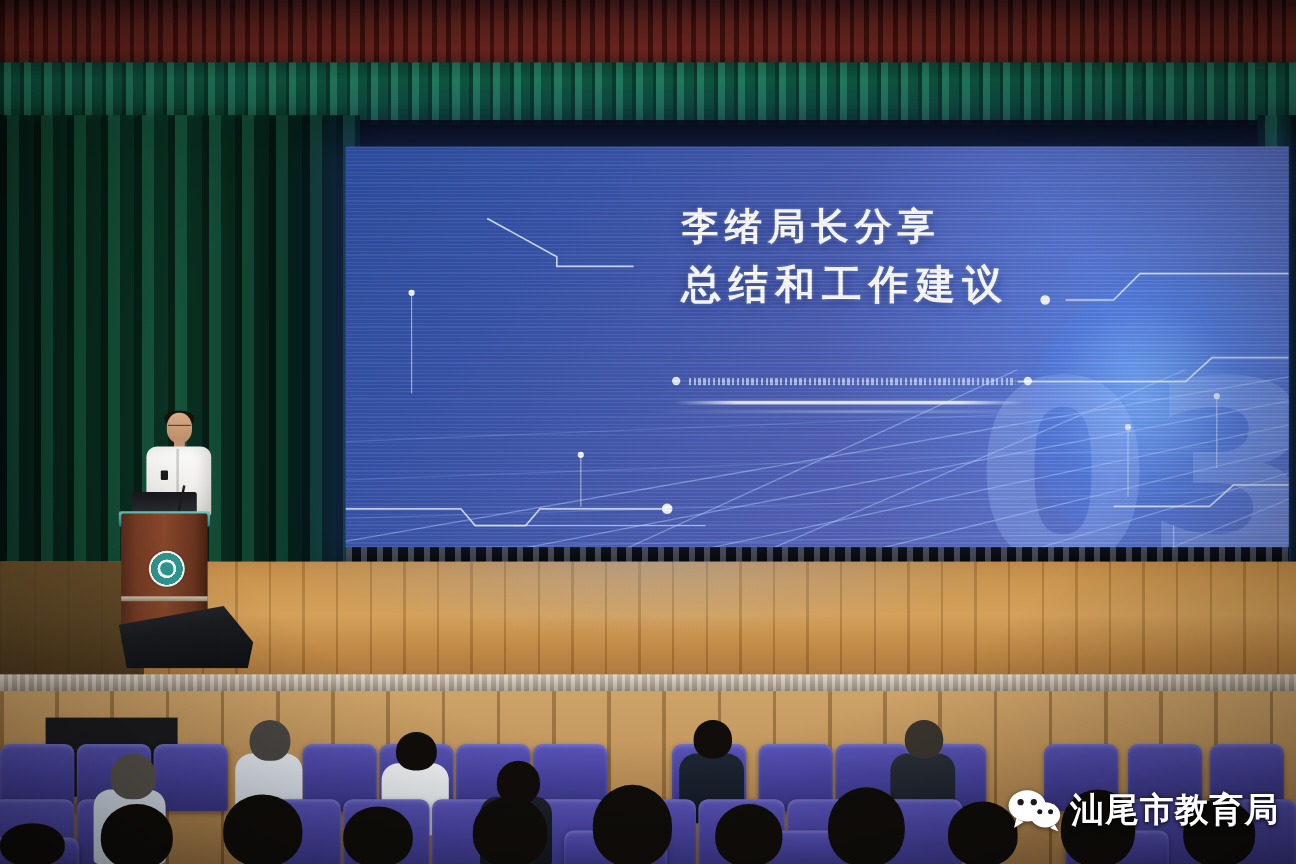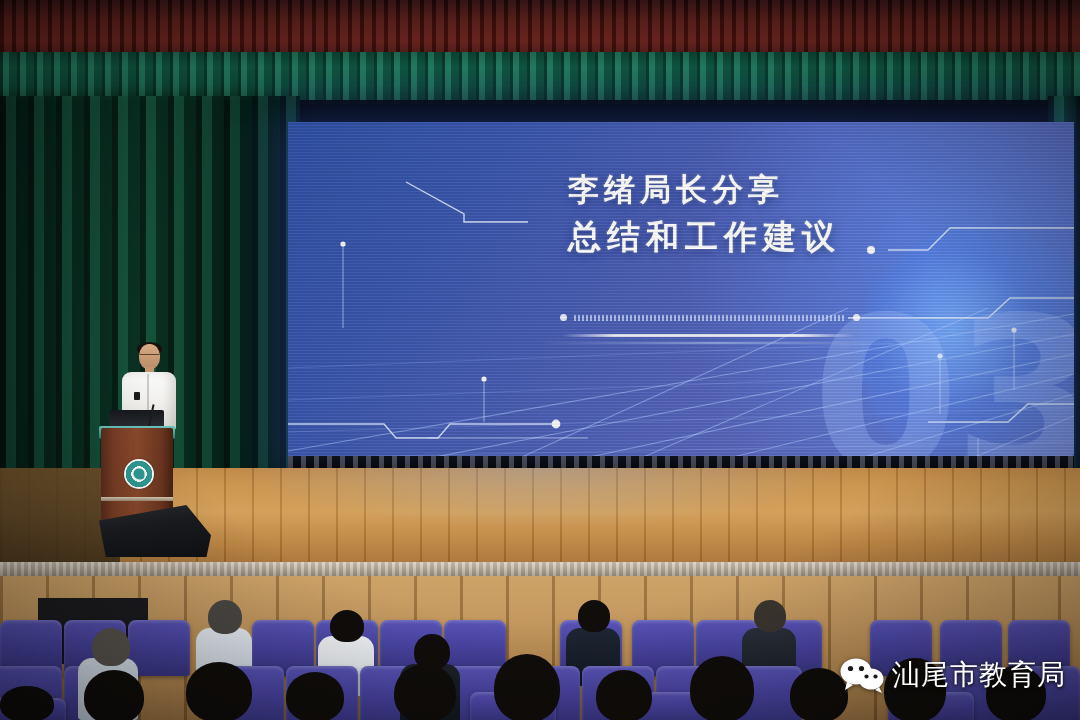--- a/index.html
+++ b/index.html
@@ -309,21 +309,21 @@
     background:radial-gradient(ellipse at 50% 46%, rgba(0,0,0,0) 52%, rgba(0,0,0,.40) 100%);
   }
 
   
   .watermark{
     position:absolute; right:14px; bottom:26px;
     display:flex; align-items:center; gap:7px;
     filter:drop-shadow(0 1px 2px rgba(0,0,0,.55));
   }
   .wm-text{
-    font-size:28px; font-weight:400; color:#ffffff;
+    font-size:28px; font-weight:700; color:#ffffff;
     font-family:"DejaVu Sans",sans-serif; letter-spacing:1px;
     text-shadow:0 1px 3px rgba(0,0,0,.6);
   }
 </style>
 </head>
 <body>
 
 <div id="scene">
 
   <div class="ceiling"></div>

